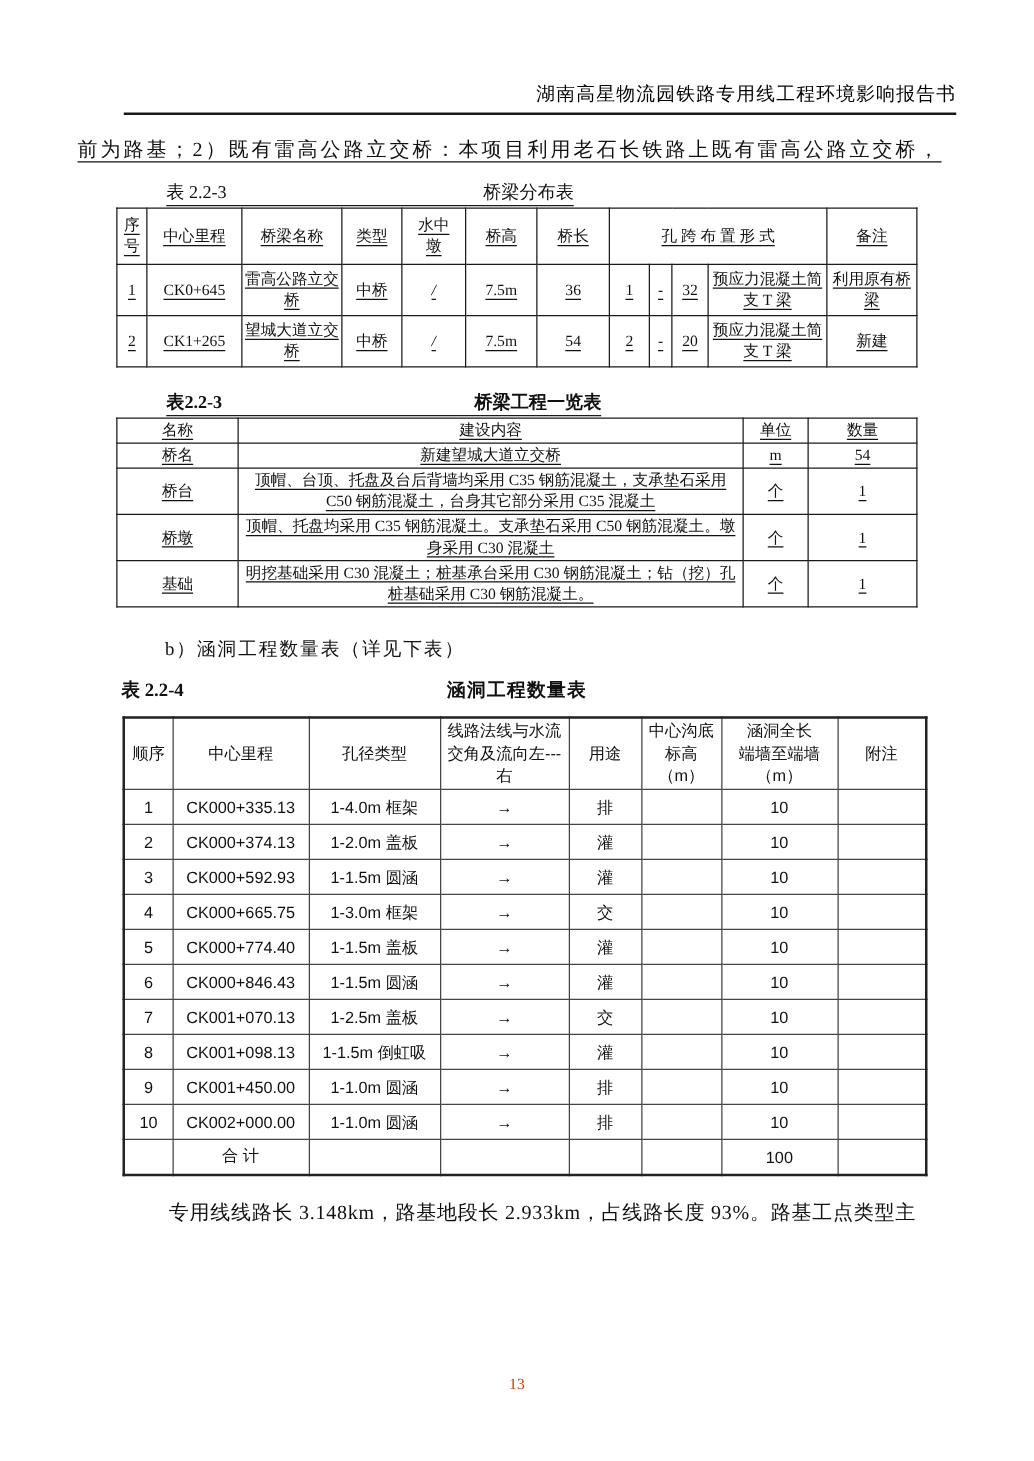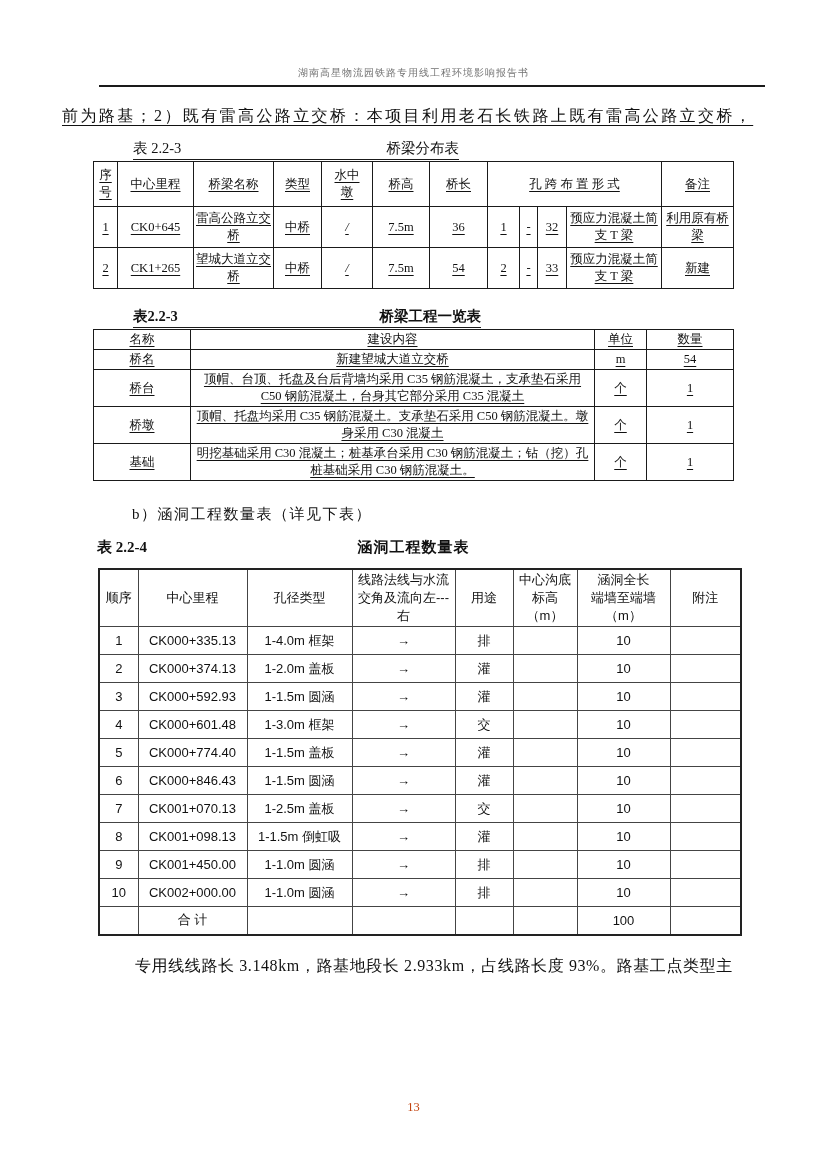--- a/index.html
+++ b/index.html
@@ -3,21 +3,21 @@
 <meta charset="utf-8">
 <style>
   html,body{margin:0;padding:0;background:#e8e8e8;}
   .page{
     width:827px;height:1169px;margin:0 auto;background:#ffffff;
     font-family:"Liberation Serif","DejaVu Serif",serif;color:#111;
     position:relative;box-sizing:border-box;padding:66px 62px 0 62px;
     overflow:hidden;
   }
   
-  .pg-header-text{text-align:center;font-size:10px;letter-spacing:1px;padding-bottom:5px;color:#737373;}
+  .pg-header-text{text-align:right;font-size:15px;letter-spacing:1px;padding-bottom:5px;color:#000000;}
   .pg-header-rule{margin-left:37px;border-bottom:2px solid #1a1a1a;height:0;}
   
   .intro{margin-top:10px;font-size:16px;line-height:37px;}
   .intro .u{text-decoration:underline;text-underline-offset:4px;}
   .ls1{letter-spacing:2.4px;}
   .ls2{letter-spacing:1px;}
   
   .tbl-title{display:flex;justify-content:space-between;align-items:flex-end;
     border-bottom:1px solid #1a1a1a;font-size:14.5px;height:21px;box-sizing:border-box;padding-bottom:1px;}
   .tt1{width:326px;margin:5px 0 0 71px;}
@@ -126,21 +126,21 @@
         <tr>
           <td>2</td>
           <td>CK1+265</td>
           <td>望城大道立交桥</td>
           <td>中桥</td>
           <td class="pier">/</td>
           <td>7.5m</td>
           <td>54</td>
           <td>2</td>
           <td>-</td>
-          <td>33</td>
+          <td>20</td>
           <td>预应力混凝土简支 T 梁</td>
           <td>新建</td>
         </tr>
       </tbody>
   </table>
 
   <div class="tbl-title tt2">
     <span>表2.2-3</span>
     <span>桥梁工程一览表</span>
   </div>
@@ -258,21 +258,21 @@
           <td>1-1.5m 圆涵</td>
           <td>→</td>
           <td>灌</td>
           <td></td>
           <td>10</td>
           <td></td>
         </tr>
 
         <tr>
           <td>4</td>
-          <td>CK000+601.48</td>
+          <td>CK000+665.75</td>
           <td>1-3.0m 框架</td>
           <td>→</td>
           <td>交</td>
           <td></td>
           <td>10</td>
           <td></td>
         </tr>
 
         <tr>
           <td>5</td>

